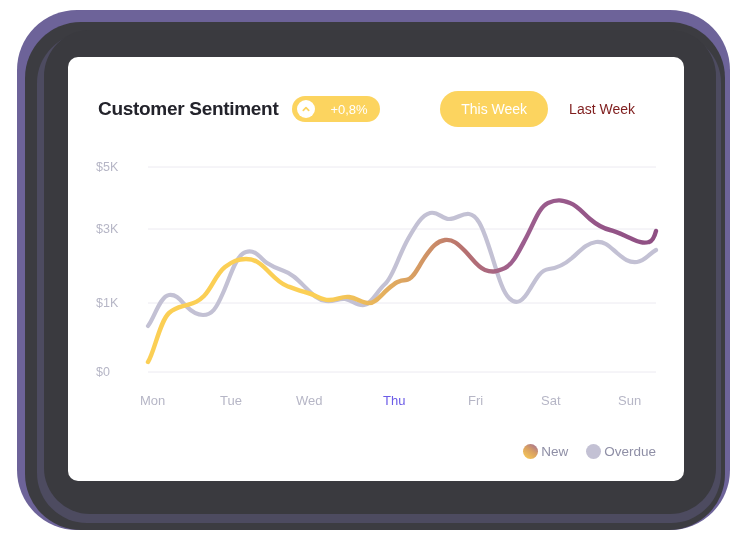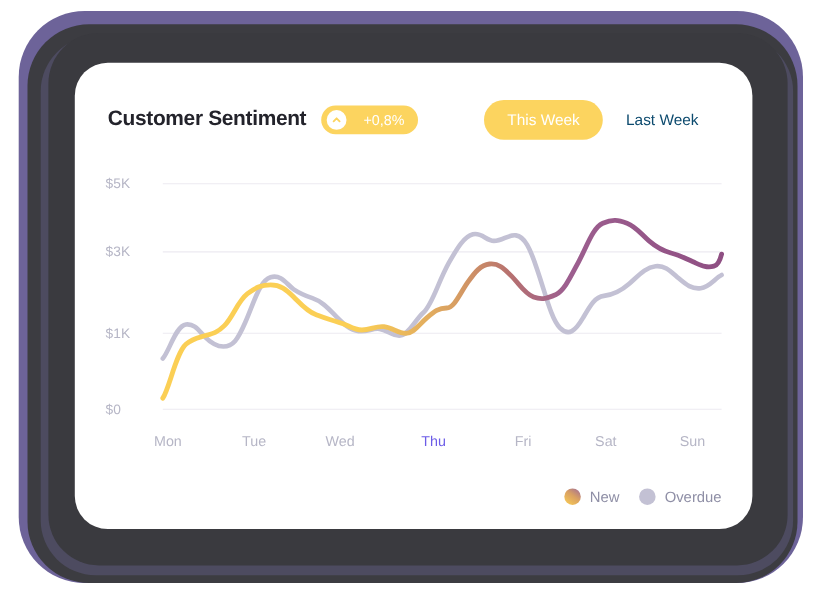--- a/index.html
+++ b/index.html
@@ -59,21 +59,21 @@
   }
 
   
   .card {
     position: absolute;
     left: 68px;
     top: 57px;
     width: 616px;
     height: 424px;
     background: #ffffff;
-    border-radius: 30px;
+    border-radius: 10px;
     overflow: hidden;
   }
 
   
   .card-header {
     position: absolute;
     left: 30px;
     top: 32px;
     right: 28px;
     height: 40px;
@@ -119,21 +119,21 @@
     display: flex;
     align-items: center;
     gap: 0;
   }
   .tab {
     font-size: 14px;
     padding: 10px 21px;
     border-radius: 22px;
     white-space: nowrap;
     cursor: pointer;
-    color: #0c4a6e;
+    color: #7f1d1d;
     background: transparent;
     border: none;
     font-family: "Liberation Sans", sans-serif;
   }
   .tab.active {
     background: #fcd45f;
     color: #ffffff;
   }
 
   
@@ -159,21 +159,21 @@
     position: absolute;
     right: 28px;
     bottom: 22px;
     display: flex;
     align-items: center;
     gap: 18px;
   }
   .legend-item {
     display: flex;
     align-items: center;
-    gap: 8px;
+    gap: 3px;
   }
   .legend-dot {
     width: 15px;
     height: 15px;
     border-radius: 50%;
     flex: none;
   }
   .legend-dot.new {
     background: linear-gradient(215deg, #9d6a9b 0%, #d9a062 45%, #fbcf55 100%);
   }

